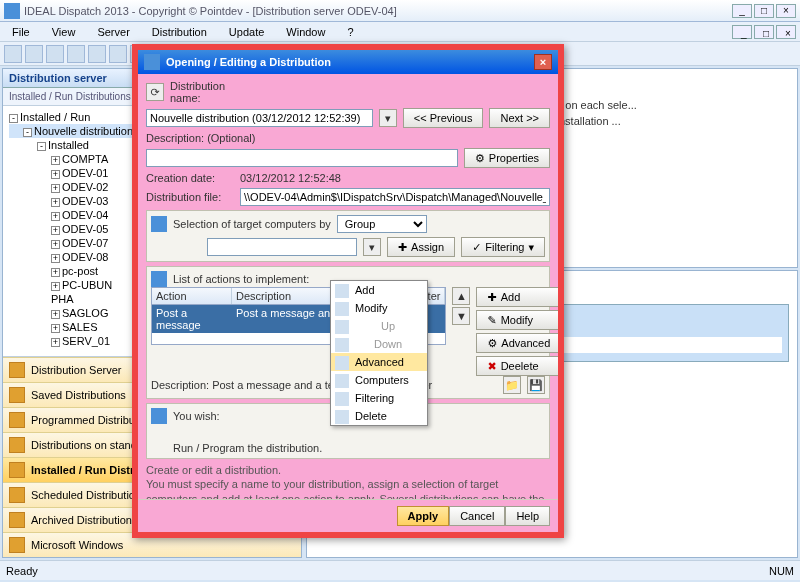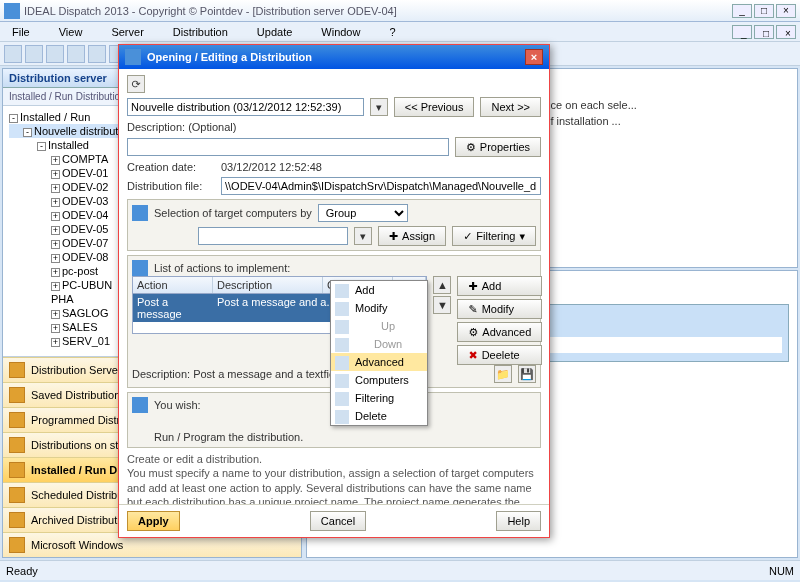--- a/index.html
+++ b/index.html
@@ -2,21 +2,21 @@
 <html><head>
 <meta charset="utf-8">
 <style>
 * { box-sizing: border-box; margin: 0; padding: 0; font-family: Tahoma, sans-serif; font-size: 11px; }
 body { background: #d6e5f5; width: 800px; height: 582px; overflow: hidden; position: relative; }
 .titlebar { background: linear-gradient(#fff,#e4eef9); height: 22px; display: flex; align-items: center; padding: 0 4px; border-bottom: 1px solid #a0b8d8; }
 .titlebar .icon { width: 16px; height: 16px; background: #4a90d9; margin-right: 4px; }
 .titlebar .title { flex: 1; color: #556; }
 .winbtns { display: flex; gap: 2px; }
 .winbtn { width: 20px; height: 14px; border: 1px solid #8aa; background: #eef; text-align: center; line-height: 12px; font-size: 10px; }
-.menubar { background: #e8f0fa; height: 20px; display: flex; align-items: center; padding: 0 4px; gap: 13px; border-bottom: 1px solid #c0d0e0; }
+.menubar { background: #e8f0fa; height: 20px; display: flex; align-items: center; padding: 0 4px; gap: 6px; border-bottom: 1px solid #c0d0e0; }
 .menubar span { padding: 2px 8px; }
 .toolbar { background: #e8f0fa; height: 24px; border-bottom: 1px solid #c0d0e0; display:flex; align-items:center; padding:0 4px; gap:3px;}
 .toolbar .tb { width:18px; height:18px; background:#d0e0f0; border:1px solid #a0b8d8;}
 .main { display: flex; height: 494px; }
 .left { width: 300px; background: #fff; border: 1px solid #99b4d1; margin: 2px; display:flex; flex-direction:column; }
 .panel-tab { background: linear-gradient(#e8f2ff,#c8ddf4); padding: 3px 6px; border-bottom:1px solid #8aa; font-weight:bold; color:#15428b;}
 .breadcrumb { background:#eef4fc; padding:3px 6px; font-size:10px; color:#557; border-bottom:1px solid #c0d0e0;}
 .tree { flex:1; padding:4px 4px 4px 6px; overflow:hidden; font-size:11px; color:#000; background:#fff;}
 .tree .node { padding:1px 0 1px 14px; white-space:nowrap; }
 .tree .sel { background:#d0e4fa; }
@@ -30,21 +30,21 @@
 .rpanel { background:#fff; border:1px solid #99b4d1; padding:4px; flex:1; position:relative;}
 .rhead { color:#15428b; font-weight:bold; font-size:14px; padding:4px;}
 .rline { color:#333; padding:2px 4px; font-size:11px;}
 .tabstrip { display:flex; gap:2px; margin-top:6px;}
 .rtab { background:linear-gradient(#eef4fc,#d8e6f6); border:1px solid #a0b8d8; border-bottom:none; padding:3px 10px; border-radius:3px 3px 0 0;}
 .rtab.active { background:#fce9b8;}
 .bluebox { background:#c9e0f7; border:1px solid #8ab; padding:6px; margin:4px; font-size:11px; color:#15428b;}
 .bluebox .wh { background:#fff; padding:2px; margin:2px 0;}
 .statusbar { height:20px; background:#e8f0fa; border-top:1px solid #c0d0e0; display:flex; align-items:center; padding:0 6px; justify-content:space-between;}
 
-.dialog { position:absolute; left:118px; top:44px; width:432px; height:494px; background:#ffffff; border:1px solid #ef4444; box-shadow:2px 2px 8px rgba(0,0,0,.4); display:flex; flex-direction:column;}
+.dialog { position:absolute; left:132px; top:44px; width:432px; height:494px; background:#f9a8d4; border:6px solid #ef4444; box-shadow:2px 2px 8px rgba(0,0,0,.4); display:flex; flex-direction:column;}
 .dlg-title { background:linear-gradient(#3c8cde,#0054e3); color:#fff; font-weight:bold; padding:4px 6px; display:flex; align-items:center; gap:6px;}
 .dlg-title .x { margin-left:auto; width:18px; height:16px; background:#e06050; border:1px solid #a03020; color:#fff; text-align:center; line-height:14px;}
 .dlg-body { padding:6px 8px; flex:1; overflow:hidden; display:flex; flex-direction:column; gap:4px; font-size:11px; color:#333;}
 .row { display:flex; align-items:center; gap:6px;}
 .row label { width:88px;}
 .inp { flex:1; border:1px solid #7f9db9; background:#fff; height:18px; padding:0 3px;}
 .btn { background:linear-gradient(#fefefe,#e4e4e0); border:1px solid #a0a090; padding:2px 10px; height:20px; display:inline-flex; align-items:center; gap:4px;}
 .btn.gold { background:linear-gradient(#ffe8a0,#ffd060); border-color:#c09030; font-weight:bold;}
 .mini { width:18px; height:18px; border:1px solid #a0a090; background:#eee; display:inline-flex; align-items:center; justify-content:center;}
 .frame { border:1px solid #c0c0b0; padding:4px; background:#f4f3ee;}
@@ -52,21 +52,21 @@
 .ghdr { display:flex; background:linear-gradient(#f4f8fd,#dce8f7); border-bottom:1px solid #96a8c8;}
 .ghdr div { padding:2px 4px; border-right:1px solid #c0d0e0;}
 .grow { display:flex; background:#3a6ea5; color:#fff;}
 .grow div { padding:2px 4px;}
 .ctxmenu { position:absolute; left:330px; top:280px; width:98px; background:#fff; border:1px solid #888; box-shadow:2px 2px 4px rgba(0,0,0,.3); z-index:10;}
 .ctxmenu .mi { padding:3px 6px 3px 24px; position:relative;}
 .ctxmenu .mi.hov { background:#ffe8a0;}
 .ctxmenu .mi.dis { color:#999;text-align:center;}
 .ctxmenu .mi::before { content:''; position:absolute; left:4px; top:3px; width:14px; height:14px; background:#d0e0f0;}
 .help { font-size:10px; color:#555; line-height:1.3;}
-.dlg-foot { display:flex; justify-content:space-between; gap:6px; padding:6px 8px; border-top:1px solid #d0d0c0;}
+.dlg-foot { display:flex; justify-content:flex-end; gap:0; padding:6px 8px; border-top:1px solid #d0d0c0;}
 .sbico { width:16px; height:16px; background:#4a90d9; display:inline-block;}
 </style>
 </head>
 <body>
 
 <div class="titlebar">
   <span class="icon"></span>
   <span class="title">IDEAL Dispatch 2013 - Copyright © Pointdev - [Distribution server ODEV-04]</span>
   <div class="winbtns">
     <span class="winbtn">_</span>
@@ -187,20 +187,21 @@
 
 <div class="dialog">
   <div class="dlg-title">
     <span class="sbico"></span>
     <span>Opening / Editing a Distribution</span>
     <span class="x">×</span>
   </div>
   <div class="dlg-body">
     <div class="row">
       <span class="mini">⟳</span>
+      <label>Distribution name:</label>
     </div>
     <div class="row">
       <input class="inp" value="Nouvelle distribution (03/12/2012 12:52:39)" style="">
       <span class="mini">▾</span>
       <button class="btn">&lt;&lt; Previous</button>
       <button class="btn">Next &gt;&gt;</button>
     </div>
     <div class="row">
       <label style="width:auto">Description: (Optional)</label>
     </div>

